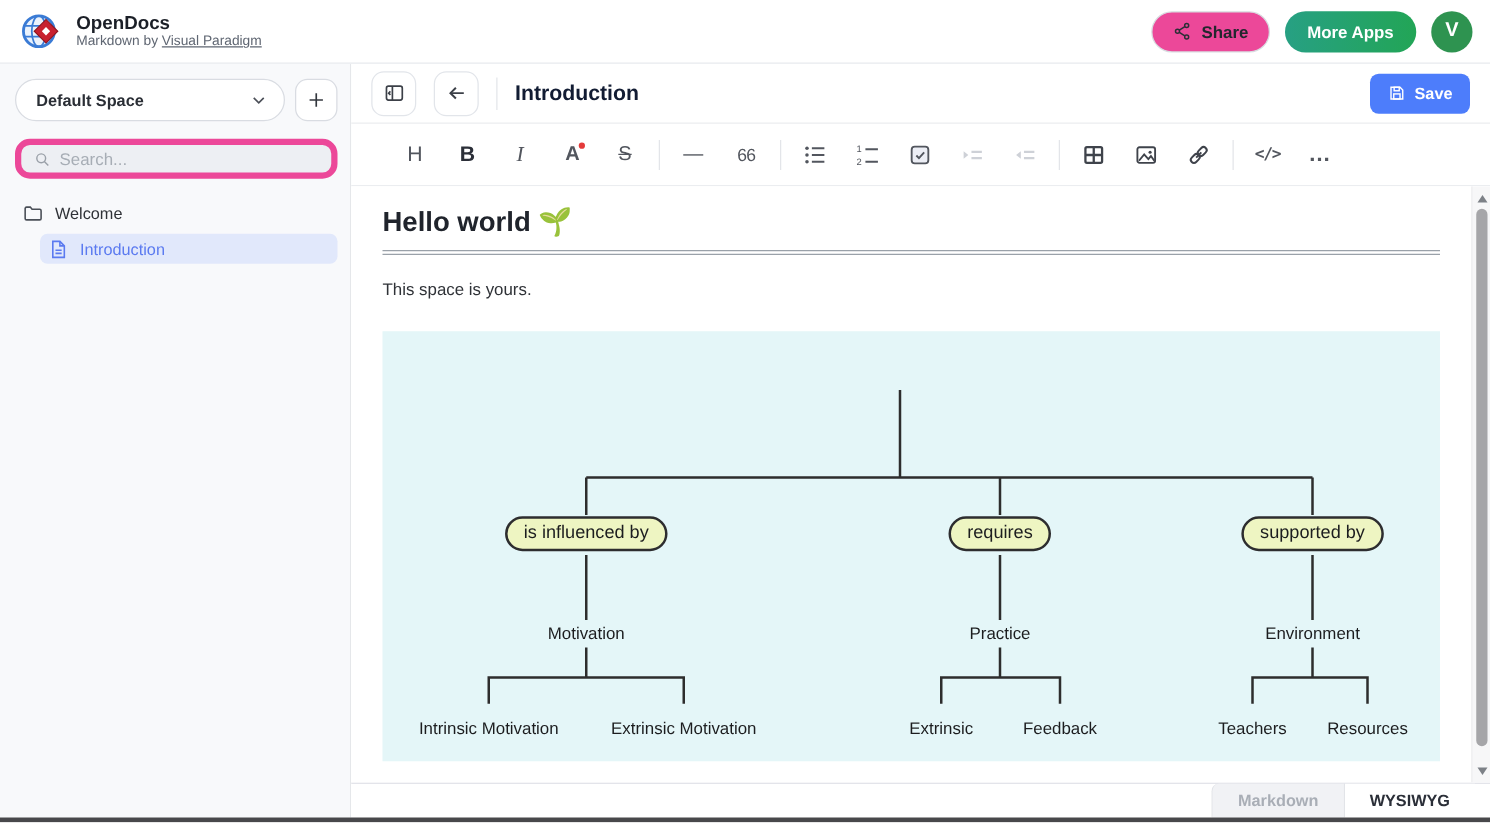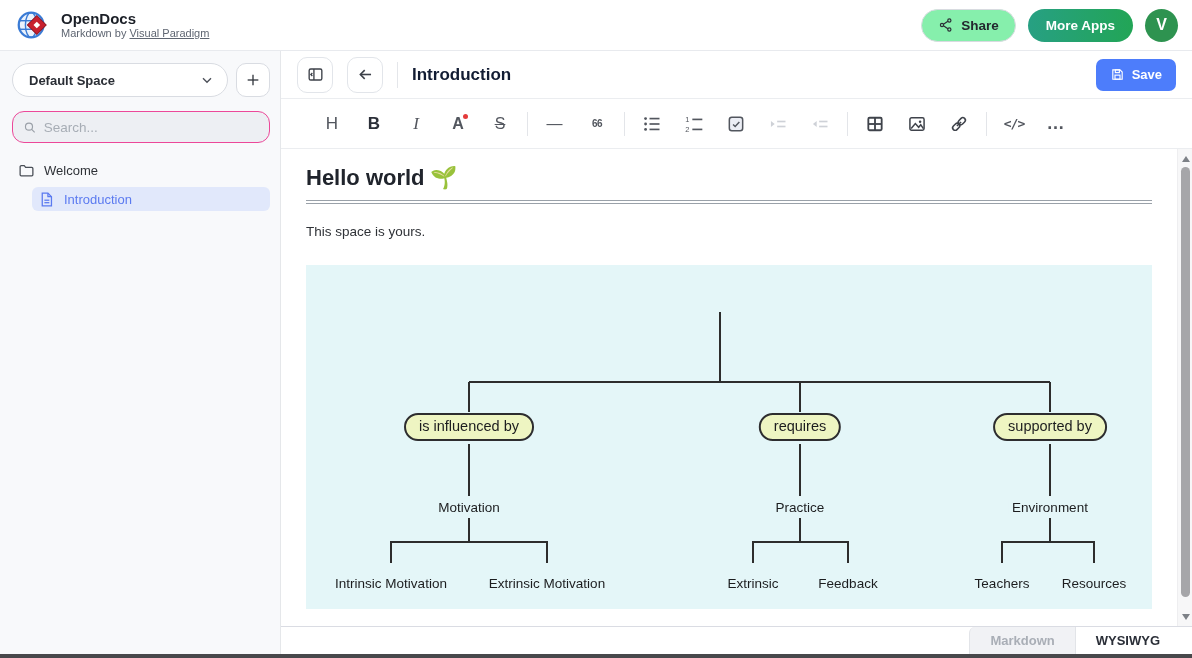--- a/index.html
+++ b/index.html
@@ -10,40 +10,40 @@
   
   .topbar { position:absolute; left:0; top:0; width:1192px; height:51px; background:#fff;
             border-bottom:1px solid #e8eaee; display:flex; align-items:center; padding:0 14px; z-index:20; }
   .logo { width:38px; height:38px; margin-right:9px; flex:0 0 auto; }
   .brand-text { line-height:1.15; }
   .brand-name { font-size:15px; font-weight:700; color:#1b1f27; }
   .brand-sub { font-size:11px; color:#5f6672; }
   .brand-sub a { color:#5f6672; text-decoration:underline; cursor:pointer; }
   .topbar-right { margin-left:auto; display:flex; align-items:center; gap:12px; }
   .btn-share { display:flex; align-items:center; gap:7px; height:33px; padding:0 16px;
-               background:#86efac; border:1px solid #d8dbe0; border-radius:17px;
+               background:#ec4899; border:1px solid #d8dbe0; border-radius:17px;
                font-size:13.5px; font-weight:700; color:#23272e; cursor:pointer; }
   .btn-share svg { width:16px; height:16px; }
   .btn-moreapps { height:33px; padding:0 18px; border:none; border-radius:17px;
                   background:linear-gradient(90deg,#27a083,#22a556); color:#fff;
                   font-size:13.5px; font-weight:700; cursor:pointer; }
   .avatar { width:33px; height:33px; border-radius:50%; background:#2e9350; color:#fff;
             font-size:16px; font-weight:700; display:flex; align-items:center; justify-content:center; cursor:pointer; }
 
   
   .sidebar { position:absolute; left:0; top:51px; width:281px; height:603px; background:#f8f9fb;
              border-right:1px solid #e5e7ea; padding:12px 10px 0 12px; }
   .space-row { display:flex; align-items:center; gap:8px; }
   .space-select { flex:1; height:34px; background:#fff; border:1px solid #d9dce2; border-radius:17px;
                   display:flex; align-items:center; padding:0 12px 0 16px; cursor:pointer; }
   .space-select .label { font-size:13px; font-weight:700; color:#2a2e35; flex:1; }
   .space-select svg { width:16px; height:16px; }
   .btn-add { width:34px; height:34px; background:#fff; border:1px solid #d9dce2; border-radius:10px;
              display:flex; align-items:center; justify-content:center; cursor:pointer; }
-  .search-box { margin-top:14px; height:32px; background:#edeff3; border:1px solid #ec4899; border-radius:12px;
+  .search-box { margin-top:14px; height:32px; background:#edeff3; border:5px solid #ec4899; border-radius:12px;
                 display:flex; align-items:center; padding:0 10px; gap:7px; }
   .search-box input { border:none; outline:none; background:transparent; font-size:13.5px; color:#2a2e35; width:100%;
                       font-family:"Liberation Sans", sans-serif; }
   .search-box input::placeholder { color:#a7adb5; }
   .tree { margin-top:16px; }
   .tree-row { display:flex; align-items:center; gap:9px; height:22px; padding:0 6px; margin-bottom:6px;
               font-size:13px; color:#2f3237; border-radius:6px; cursor:pointer; }
   .tree-row svg { width:17px; height:17px; flex:0 0 auto; }
   .tree-row.child { margin-left:20px; height:24px; }
   .tree-row.selected { background:#e1e8fb; color:#5b7af0; }
@@ -67,21 +67,21 @@
   .t-item svg { width:20px; height:20px; }
   .t-item.disabled { color:#ced1d7; cursor:default; }
   .t-divider { width:1px; height:24px; background:#e3e5e9; margin:0 6px; }
   .tg-h { font-size:17px; font-weight:500; }
   .tg-b { font-size:17px; font-weight:800; color:#2b2f38; }
   .tg-i { font-size:17px; font-style:italic; font-family:"Liberation Serif", serif; }
   .tg-a { font-size:16px; font-weight:600; }
   .tg-a .dot { position:absolute; top:7px; right:11px; width:5px; height:5px; border-radius:50%; background:#e43b3b; }
   .tg-s { font-size:16px; text-decoration:line-through; }
   .tg-hr { font-size:16px; letter-spacing:1px; }
-  .tg-q { font-size:10px; font-weight:700; letter-spacing:-0.5px; }
+  .tg-q { font-size:14px; font-weight:400; letter-spacing:-0.5px; }
   .tg-code { font-size:13px; font-weight:600; font-family:"DejaVu Sans Mono", monospace; letter-spacing:-1px; }
   .tg-more { font-size:18px; font-weight:700; letter-spacing:1px; }
 
   
   .content { flex:1; position:relative; overflow:hidden; background:#fff; }
   .content-inner { position:absolute; left:0; top:0; right:15px; bottom:0; padding:16px 25px 0 25px; }
   .doc-h1 { font-size:22px; font-weight:700; color:#20242c; padding-bottom:9px; border-bottom:4px double #9aa1a9; }
   .doc-p { margin-top:20px; font-size:13.5px; color:#2f3237; }
 
   .diagram { position:relative; width:846px; height:344px; margin-top:26px; background:#e4f6f8; }

